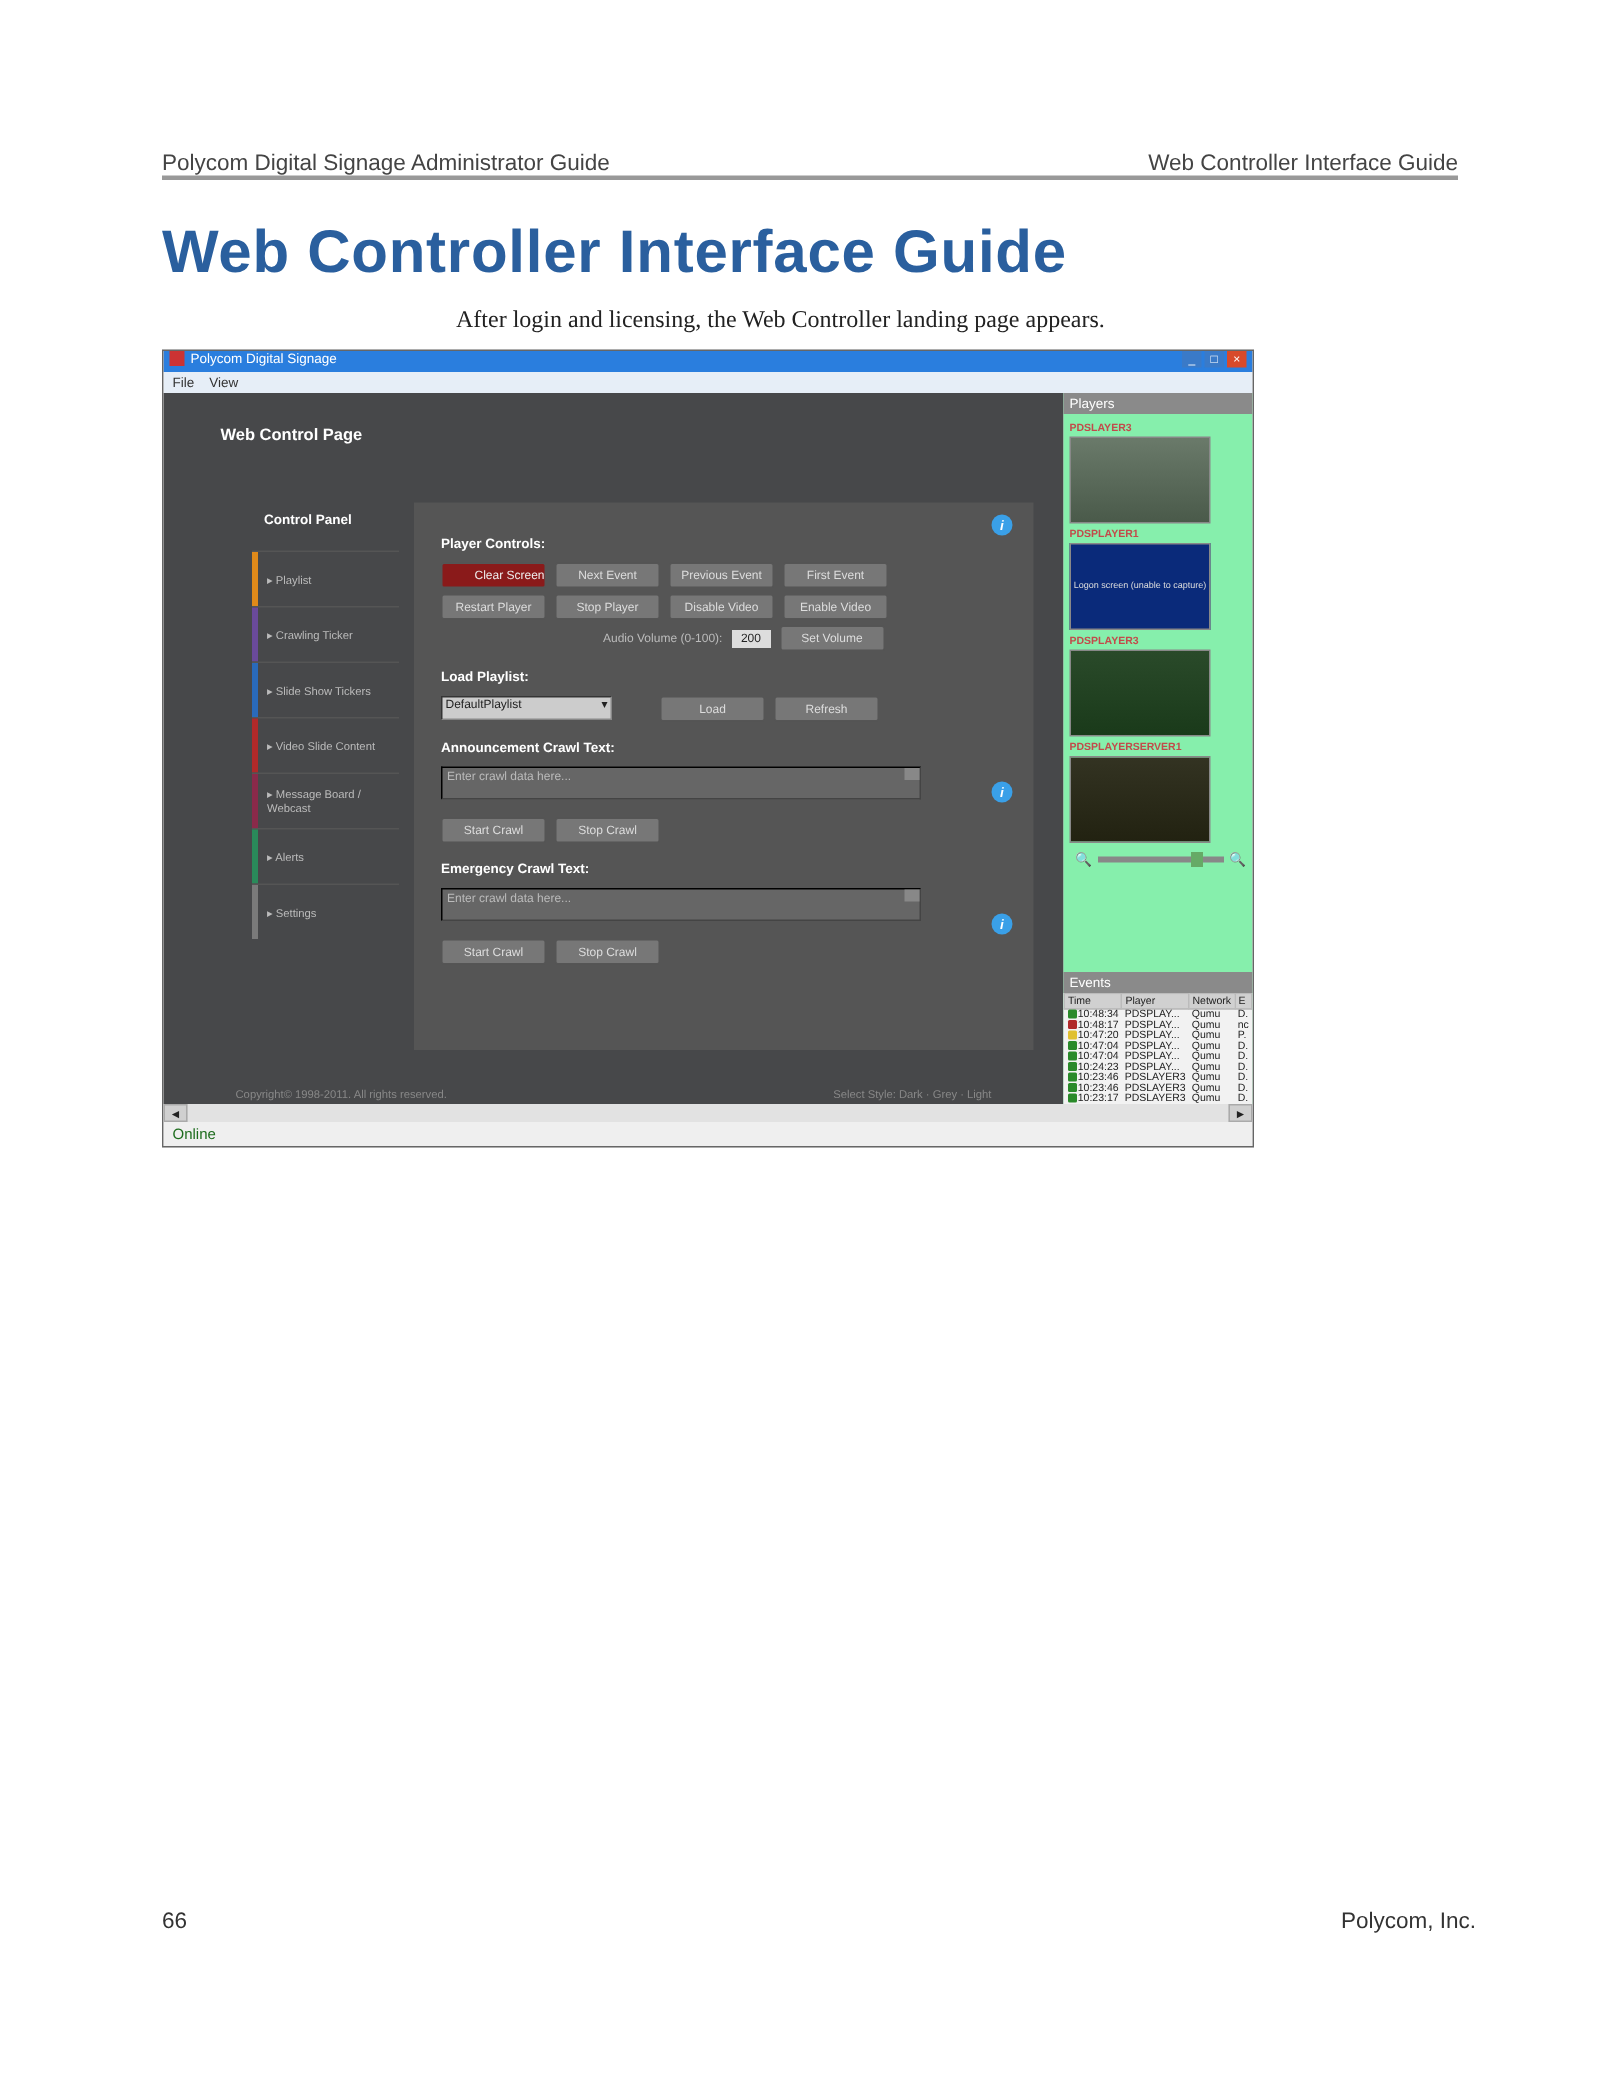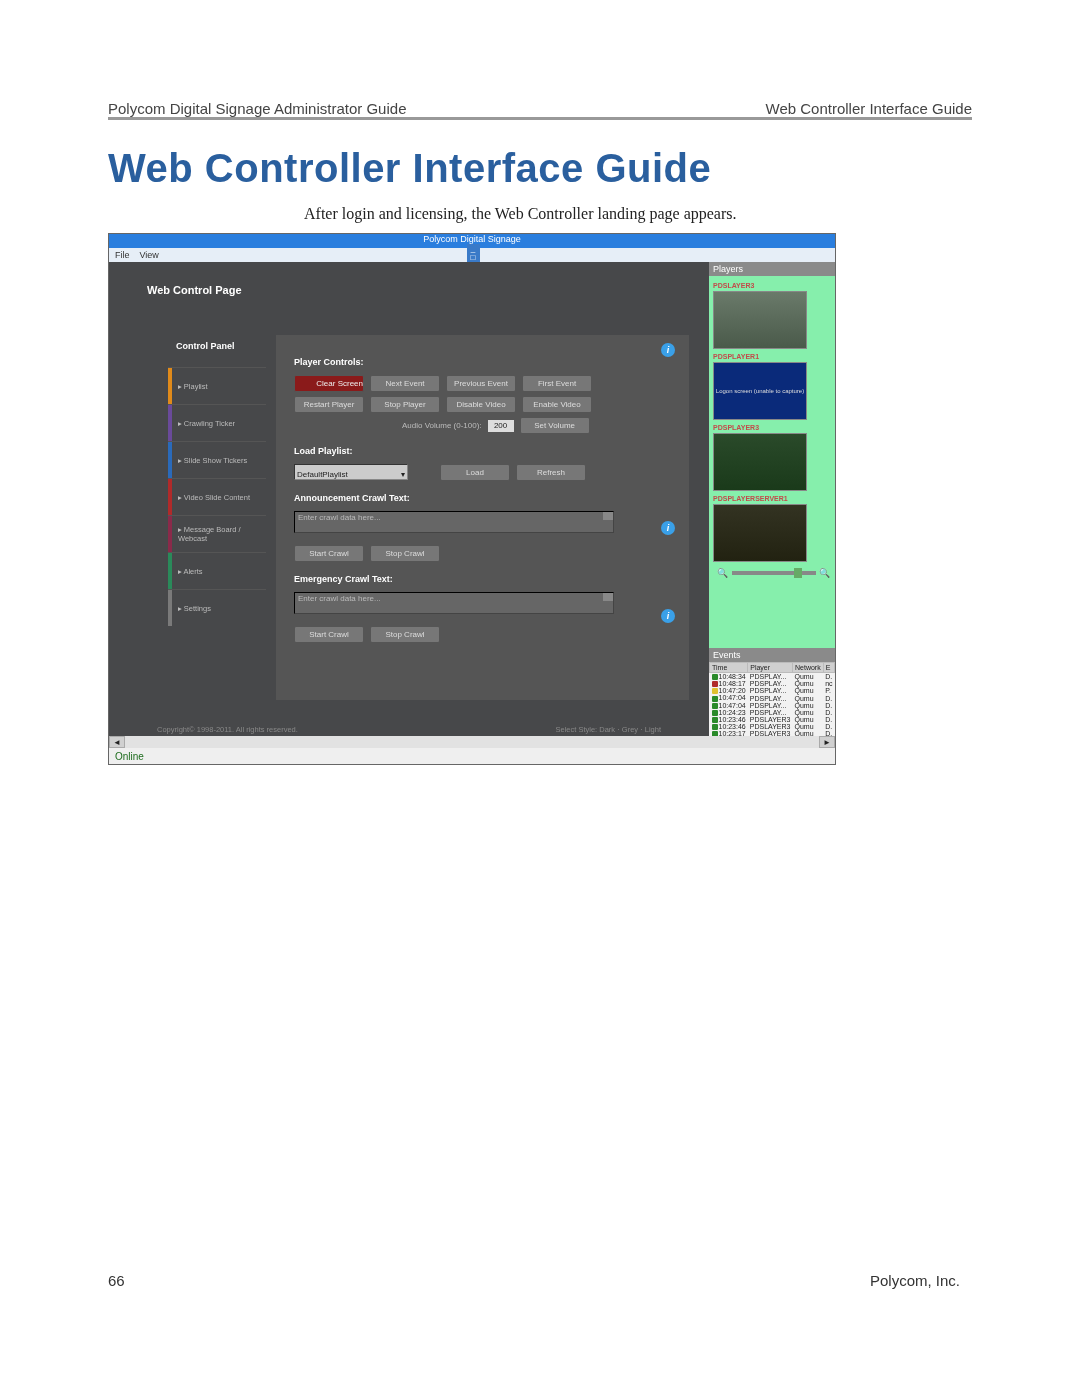--- a/index.html
+++ b/index.html
@@ -1,21 +1,21 @@
 <!DOCTYPE html>
 <html><head>
 <meta charset="utf-8">
 <style>
   body{margin:0;background:#fff;font-family:Arial,Helvetica,sans-serif;font-size:13px;color:#222;}
   .page{width:1080px;height:1397px;margin:0 auto;position:relative;box-sizing:border-box;padding:100px 108px 0 108px;}
   .hdr-row{display:flex;justify-content:space-between;font-size:15px;color:#444;padding-bottom:0;border-bottom:3px solid #999;}
   .title{font-family:"Arial Narrow",Arial,sans-serif;font-size:40px;color:#2a5f9e;margin:26px 0 14px 0;letter-spacing:.5px;font-weight:bold;}
   .intro{font-family:Georgia,serif;font-size:16px;margin:0 0 10px 196px;}
   .shot{width:726px;height:530px;margin-left:0;border:1px solid #666;background:#eaeaea;position:relative;overflow:hidden;font-size:9px;}
-  .titlebar{height:14px;background:linear-gradient(#2a7ede,#2a7ede);color:#fff;display:flex;align-items:center;padding:0 4px;font-size:9px;flex-direction:column;}
+  .titlebar{height:14px;background:linear-gradient(#2a7ede,#2a7ede);color:#fff;display:flex;align-items:flex-start;padding:0 4px;font-size:9px;}
   .titlebar .spacer{flex:1;}
   .winbtn{width:13px;height:11px;margin-left:2px;display:inline-flex;align-items:center;justify-content:center;font-size:8px;}
   .menubar{height:14px;background:#e6eef7;color:#333;padding:0 6px;font-size:9px;display:flex;align-items:center;gap:10px;}
   .body3{display:flex;height:calc(100% - 56px);}
   .dark{background:#47484a;flex:1;display:flex;flex-direction:column;gap:21px;}
   .sidepanel{width:126px;background:#86efac;display:flex;flex-direction:column;}
   .side-head{height:14px;background:#8a8a8a;color:#fff;padding:0 4px;font-size:9px;display:flex;align-items:center;}
   .players{flex:0 0 370px;overflow:hidden;padding:2px 0 0 4px;}
   .plabel{color:#c24b4b;font-size:7px;margin:4px 0 2px 0;font-weight:bold;}
   .thumb{width:92px;height:56px;border:1px solid #888;background:#333;display:flex;align-items:center;justify-content:center;color:#ddd;font-size:6px;text-align:center;}
@@ -38,30 +38,30 @@
   .navitem{height:36px;display:flex;align-items:center;color:#bbb;font-size:7.5px;padding-left:10px;border-top:1px solid #555;position:relative;}
   .navitem .bar{position:absolute;left:0;top:0;width:4px;height:36px;}
   .c-or{background:#e08a1a;} .c-rd{background:#b02a2a;} .c-pu{background:#6a4a9a;} .c-bl{background:#2a6aba;} .c-mr{background:#8a2a4a;} .c-gr{background:#2a8a5a;} .c-gy{background:#7a7a7a;}
   .content{flex:1;background:#555;margin:0 20px 0 10px;padding:10px 18px;color:#ddd;font-size:9px;position:relative;}
   .sec-title{color:#fff;font-weight:bold;margin:12px 0 8px 0;}
   .btnrow{display:flex;gap:6px;margin:4px 0;}
   .btn{background:#777;border:1px solid #555;color:#ddd;font-size:8px;padding:3px 0;width:68px;text-align:center;border-radius:2px;}
   .btn.red{background:#8a1a1a;color:#eee;text-align:right;}
   .volrow{display:flex;align-items:center;gap:6px;margin:4px 0 10px 108px;color:#bbb;font-size:8px;}
   .volin{width:26px;height:12px;background:#ddd;color:#222;display:inline-flex;align-items:center;justify-content:center;font-size:8px;}
-  .sel{background:#ccc;color:#222;width:108px;height:14px;font-size:8px;border:1px inset #888;padding:0 2px;display:flex;align-items:flex-end;}
+  .sel{background:#ccc;color:#222;width:108px;height:14px;font-size:8px;border:1px inset #888;padding:0 2px;display:flex;align-items:flex-start;}
   .txtarea{background:#666;border:1px inset #444;height:18px;width:312px;color:#bbb;font-size:8px;padding:1px 3px;position:relative;}
   .scrollthumb{position:absolute;right:0;top:0;width:10px;height:8px;background:#888;}
   .help{position:absolute;right:14px;width:14px;height:14px;border-radius:50%;background:#3aa0e8;color:#fff;display:flex;align-items:center;justify-content:center;font-size:9px;font-style:italic;font-weight:bold;}
   .footer-dark{display:flex;justify-content:space-between;color:#888;font-size:7.5px;padding:4px 48px 2px 48px;}
   .hscroll{height:12px;background:#e2e2e2;display:flex;}
   .hscroll .arrow{width:14px;background:#d0d0d0;border:1px solid #aaa;display:flex;align-items:center;justify-content:center;font-size:8px;}
   .hscroll .gap{flex:1;}
   .status{height:16px;background:#efefef;color:#1d6c1d;font-size:10px;padding:0 6px;display:flex;align-items:center;}
-  .foot-row{position:absolute;bottom:108px;left:108px;right:120px;display:flex;justify-content:space-between;font-size:15px;color:#333;}
+  .foot-row{position:absolute;bottom:108px;left:108px;right:96px;display:flex;justify-content:space-between;font-size:15px;color:#333;}
 </style>
 </head>
 <body>
 
 <div class="page">
   <div class="hdr-row">
     <span>Polycom Digital Signage Administrator Guide</span>
     <span>Web Controller Interface Guide</span>
   </div>
   <div class="title">Web Controller Interface Guide</div>

